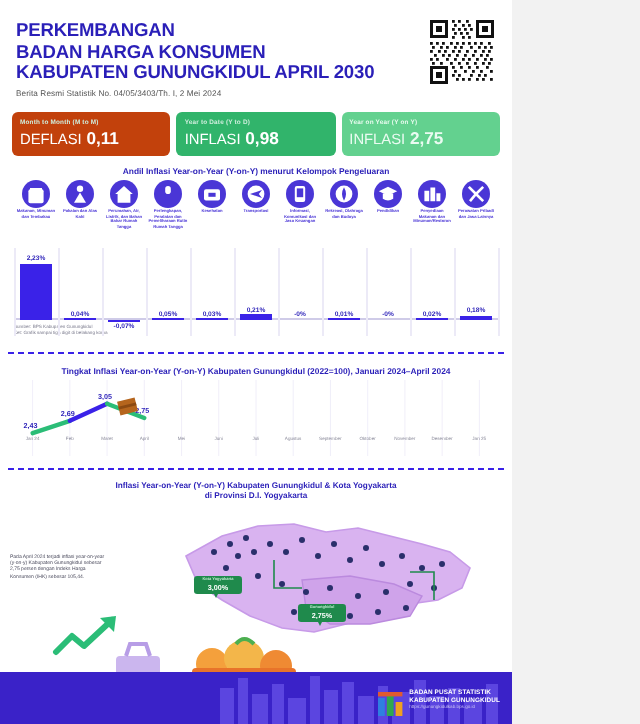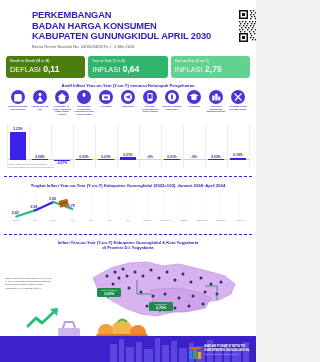--- a/index.html
+++ b/index.html
@@ -4,36 +4,36 @@
 <style>
   html,body{margin:0;padding:0;}
   body{
     width:256px;height:362px;overflow:hidden;
     font-family:"Liberation Sans",sans-serif;
     background:#f2f2f2;
   }
   #page{position:relative;width:256px;height:362px;background:#ffffff;overflow:hidden;}
 
   
-  .header{position:absolute;left:0;top:0;width:256px;height:52px;background:#ffffff;margin-left:24px;}
+  .header{position:absolute;left:0;top:0;width:256px;height:52px;background:#ffffff;}
   .title{position:absolute;left:8px;top:10px;width:190px;
     font-size:9.3px;font-weight:bold;line-height:10.6px;color:#2a1fb8;letter-spacing:-0.1px;}
   .subtitle{position:absolute;left:8px;top:44px;width:180px;
     font-size:4.1px;color:#555;letter-spacing:0.05px;}
   .qr{position:absolute;right:7px;top:8px;width:36px;height:36px;background:#fff;
     padding:1px;box-sizing:border-box;}
   .qr svg{display:block;}
 
   
   .cards{position:absolute;left:6px;top:56px;width:244px;height:22px;display:flex;gap:3px;}
   .card{flex:1;border-radius:3px;position:relative;padding:2.5px 0 0 4px;box-sizing:border-box;overflow:hidden;}
   .card .clab{font-size:3.2px;font-weight:bold;letter-spacing:0.1px;display:block;}
   .card .cval{font-size:8.6px;font-weight:bold;line-height:11px;margin-top:1px;display:block;white-space:nowrap;}
   .card .cval .w{font-weight:normal;font-size:7.4px;}
-  .c1{background:#4d7c0f;}
+  .c1{background:#c2410c;}
   .c2{background:#31b46b;}
   .c3{background:#63d18f;}
   .c1 .clab,.c2 .clab{color:#cfeedd;}
   .c3 .clab{color:#e8fbef;}
   .c1 .cval,.c2 .cval{color:#ffffff;}
   .c3 .cval{color:#eafbf1;}
 
   
   .andil-title{position:absolute;left:0;top:83px;width:256px;text-align:center;
     font-size:4.2px;font-weight:bold;color:#2a1fb8;}
@@ -211,21 +211,21 @@
     </div>
   </div>
 
   <div class="cards">
     <div class="card c1">
       <span class="clab">Month to Month (M to M)</span>
       <span class="cval"><span class="w">DEFLASI</span> <span>0,11</span></span>
     </div>
     <div class="card c2">
       <span class="clab">Year to Date (Y to D)</span>
-      <span class="cval"><span class="w">INFLASI</span> <span>0,64</span></span>
+      <span class="cval"><span class="w">INFLASI</span> <span>0,98</span></span>
     </div>
     <div class="card c3">
       <span class="clab">Year on Year (Y on Y)</span>
       <span class="cval"><span class="w">INFLASI</span> <span>2,75</span></span>
     </div>
   </div>
 
   <div class="andil-title">Andil Inflasi Year-on-Year (Y-on-Y) menurut Kelompok Pengeluaran</div>
 
   <div class="icons-row" id="iconsRow">

